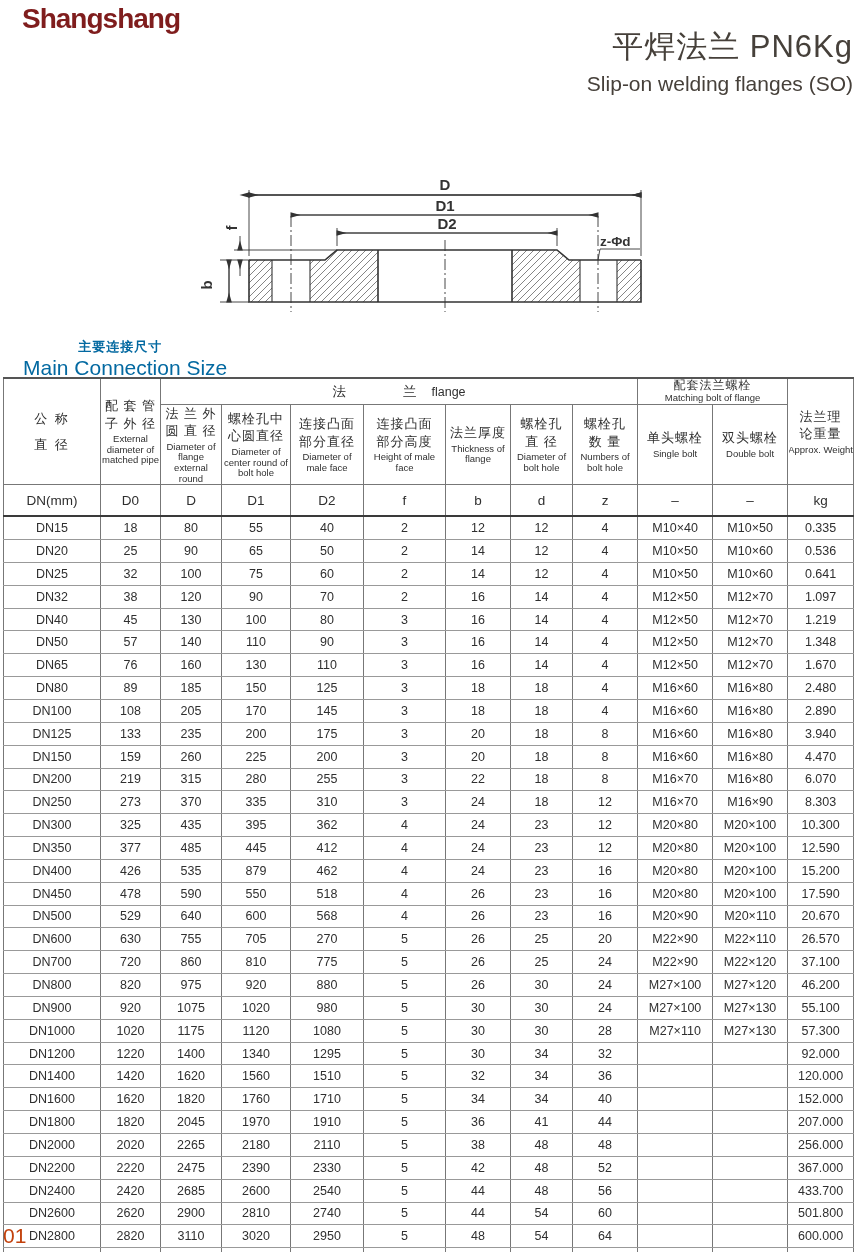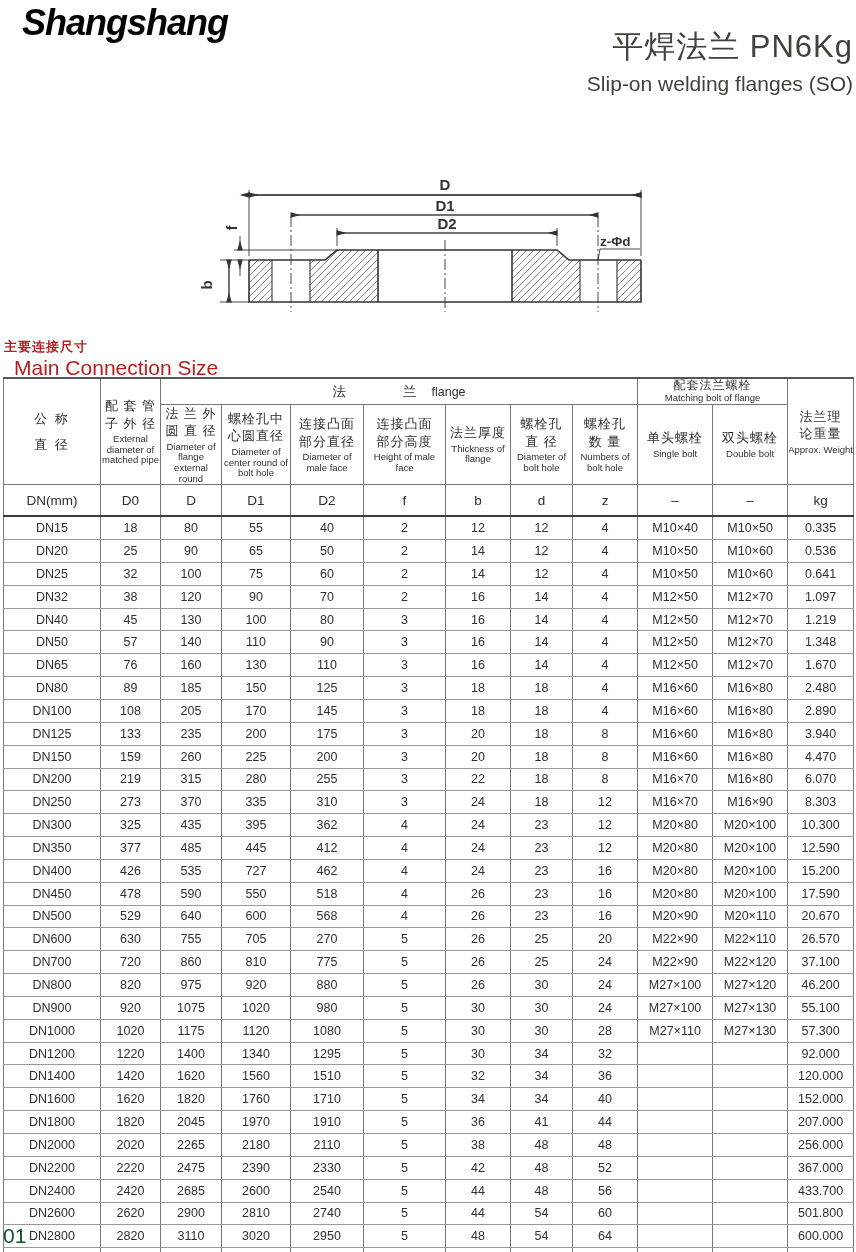--- a/index.html
+++ b/index.html
@@ -4,31 +4,31 @@
 <style>
   html,body{margin:0;padding:0;}
   body{
     width:856px;height:1252px;position:relative;background:#ffffff;
     font-family:"Liberation Sans","DejaVu Sans",sans-serif;color:#333;
     overflow:hidden;
   }
   
   .logo{position:absolute;left:22px;top:4px;}
   .brand{
-    font-size:36px;font-weight:bold;font-style:italic;letter-spacing:-1px;
-    color:#000000;line-height:1.05;
+    font-size:28px;font-weight:bold;letter-spacing:-1px;
+    color:#7f1d1d;line-height:1.05;
   }
   .tagline{font-size:23px;color:#189cd8;letter-spacing:0px;margin-top:1px;}
   .tagline .t2{font-weight:bold;margin-left:8px;}
   
   .titleblock{position:absolute;right:3px;top:26px;text-align:right;color:#46403a;}
   .title-cn{font-size:31px;letter-spacing:1px;}
   .title-en{font-size:21px;margin-top:4px;color:#46403a;}
   
-  .section{position:absolute;left:4px;top:338px;font-size:21px;color:#b91c1c;}
+  .section{position:absolute;left:13px;top:338px;font-size:21px;color:#0369a1;text-align:center;}
   .section .cn{font-weight:bold;letter-spacing:1px;}
   .section .en{margin-left:10px;}
   
   .drawing{position:absolute;left:185px;top:158px;}
   
   table.spec{
     position:absolute;left:3px;top:377px;width:850px;
     border-collapse:collapse;table-layout:fixed;
     border-top:2.5px solid #555;border-bottom:3px solid #333;
     border-left:1px solid #777;border-right:1px solid #777;
@@ -45,21 +45,21 @@
   .eng{display:block;font-size:9.5px;line-height:1.12;color:#2f2f2f;margin-top:2px;}
   th.col-dn .cn{line-height:2.0;letter-spacing:2px;}
   .gf-cn{font-size:13.5px;letter-spacing:1px;}
   .gf-gap1{display:inline-block;width:56px;}
   .gf-gap2{display:inline-block;width:14px;}
   .gf-en{font-size:12.5px;}
   .gb-cn{display:block;font-size:12px;letter-spacing:1px;line-height:1.1;}
   .gb-en{display:block;font-size:9.5px;line-height:1.1;margin-top:1px;}
   tbody td{height:21.85px;border-bottom:1.5px solid #999;font-size:12.5px;color:#333;}
   
-  .pagenum{position:absolute;left:3px;top:1224px;font-size:21px;color:#14532d;}
+  .pagenum{position:absolute;left:3px;top:1224px;font-size:21px;color:#c2410c;}
 </style>
 </head>
 <body>
 
 <div class="logo">
   <div class="brand">Shangshang</div>
 </div>
 
 <div class="titleblock">
   <div class="title-cn">平焊法兰 PN6Kg</div>
@@ -441,21 +441,21 @@
         <td>23</td>
         <td>12</td>
         <td>M20×80</td>
         <td>M20×100</td>
         <td>12.590</td>
       </tr>
       <tr>
         <td>DN400</td>
         <td>426</td>
         <td>535</td>
-        <td>727</td>
+        <td>879</td>
         <td>462</td>
         <td>4</td>
         <td>24</td>
         <td>23</td>
         <td>16</td>
         <td>M20×80</td>
         <td>M20×100</td>
         <td>15.200</td>
       </tr>
       <tr>

